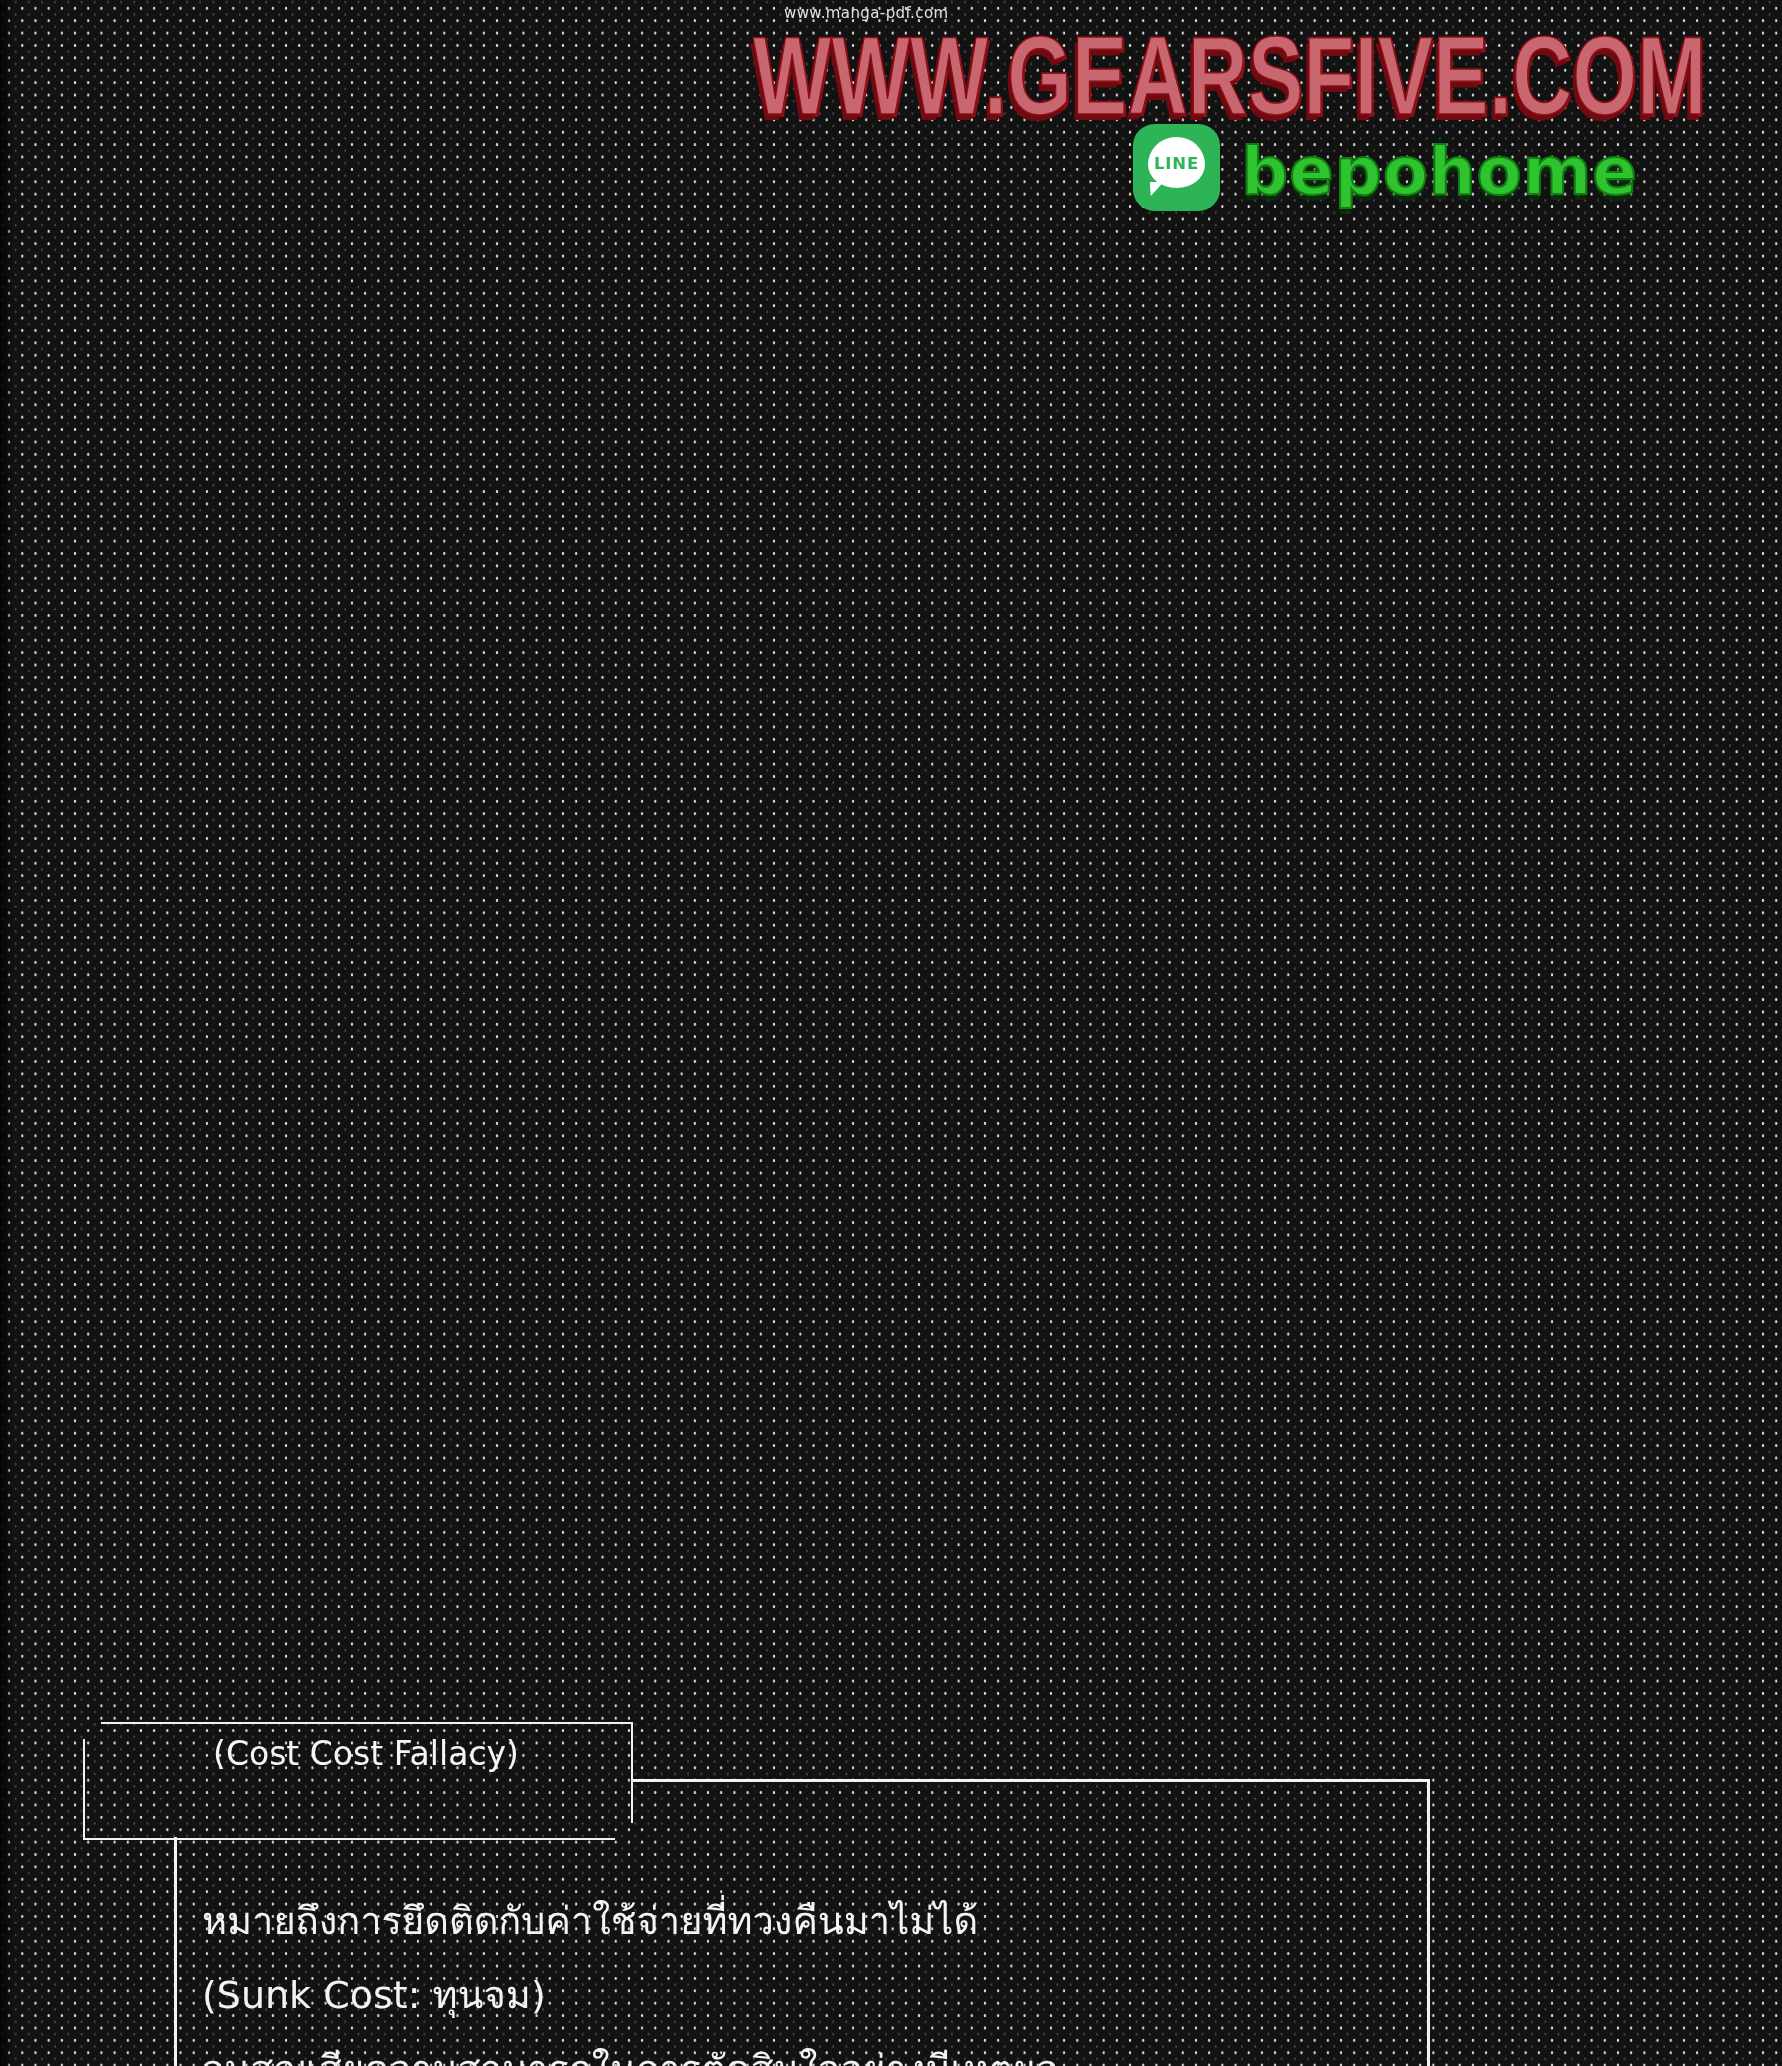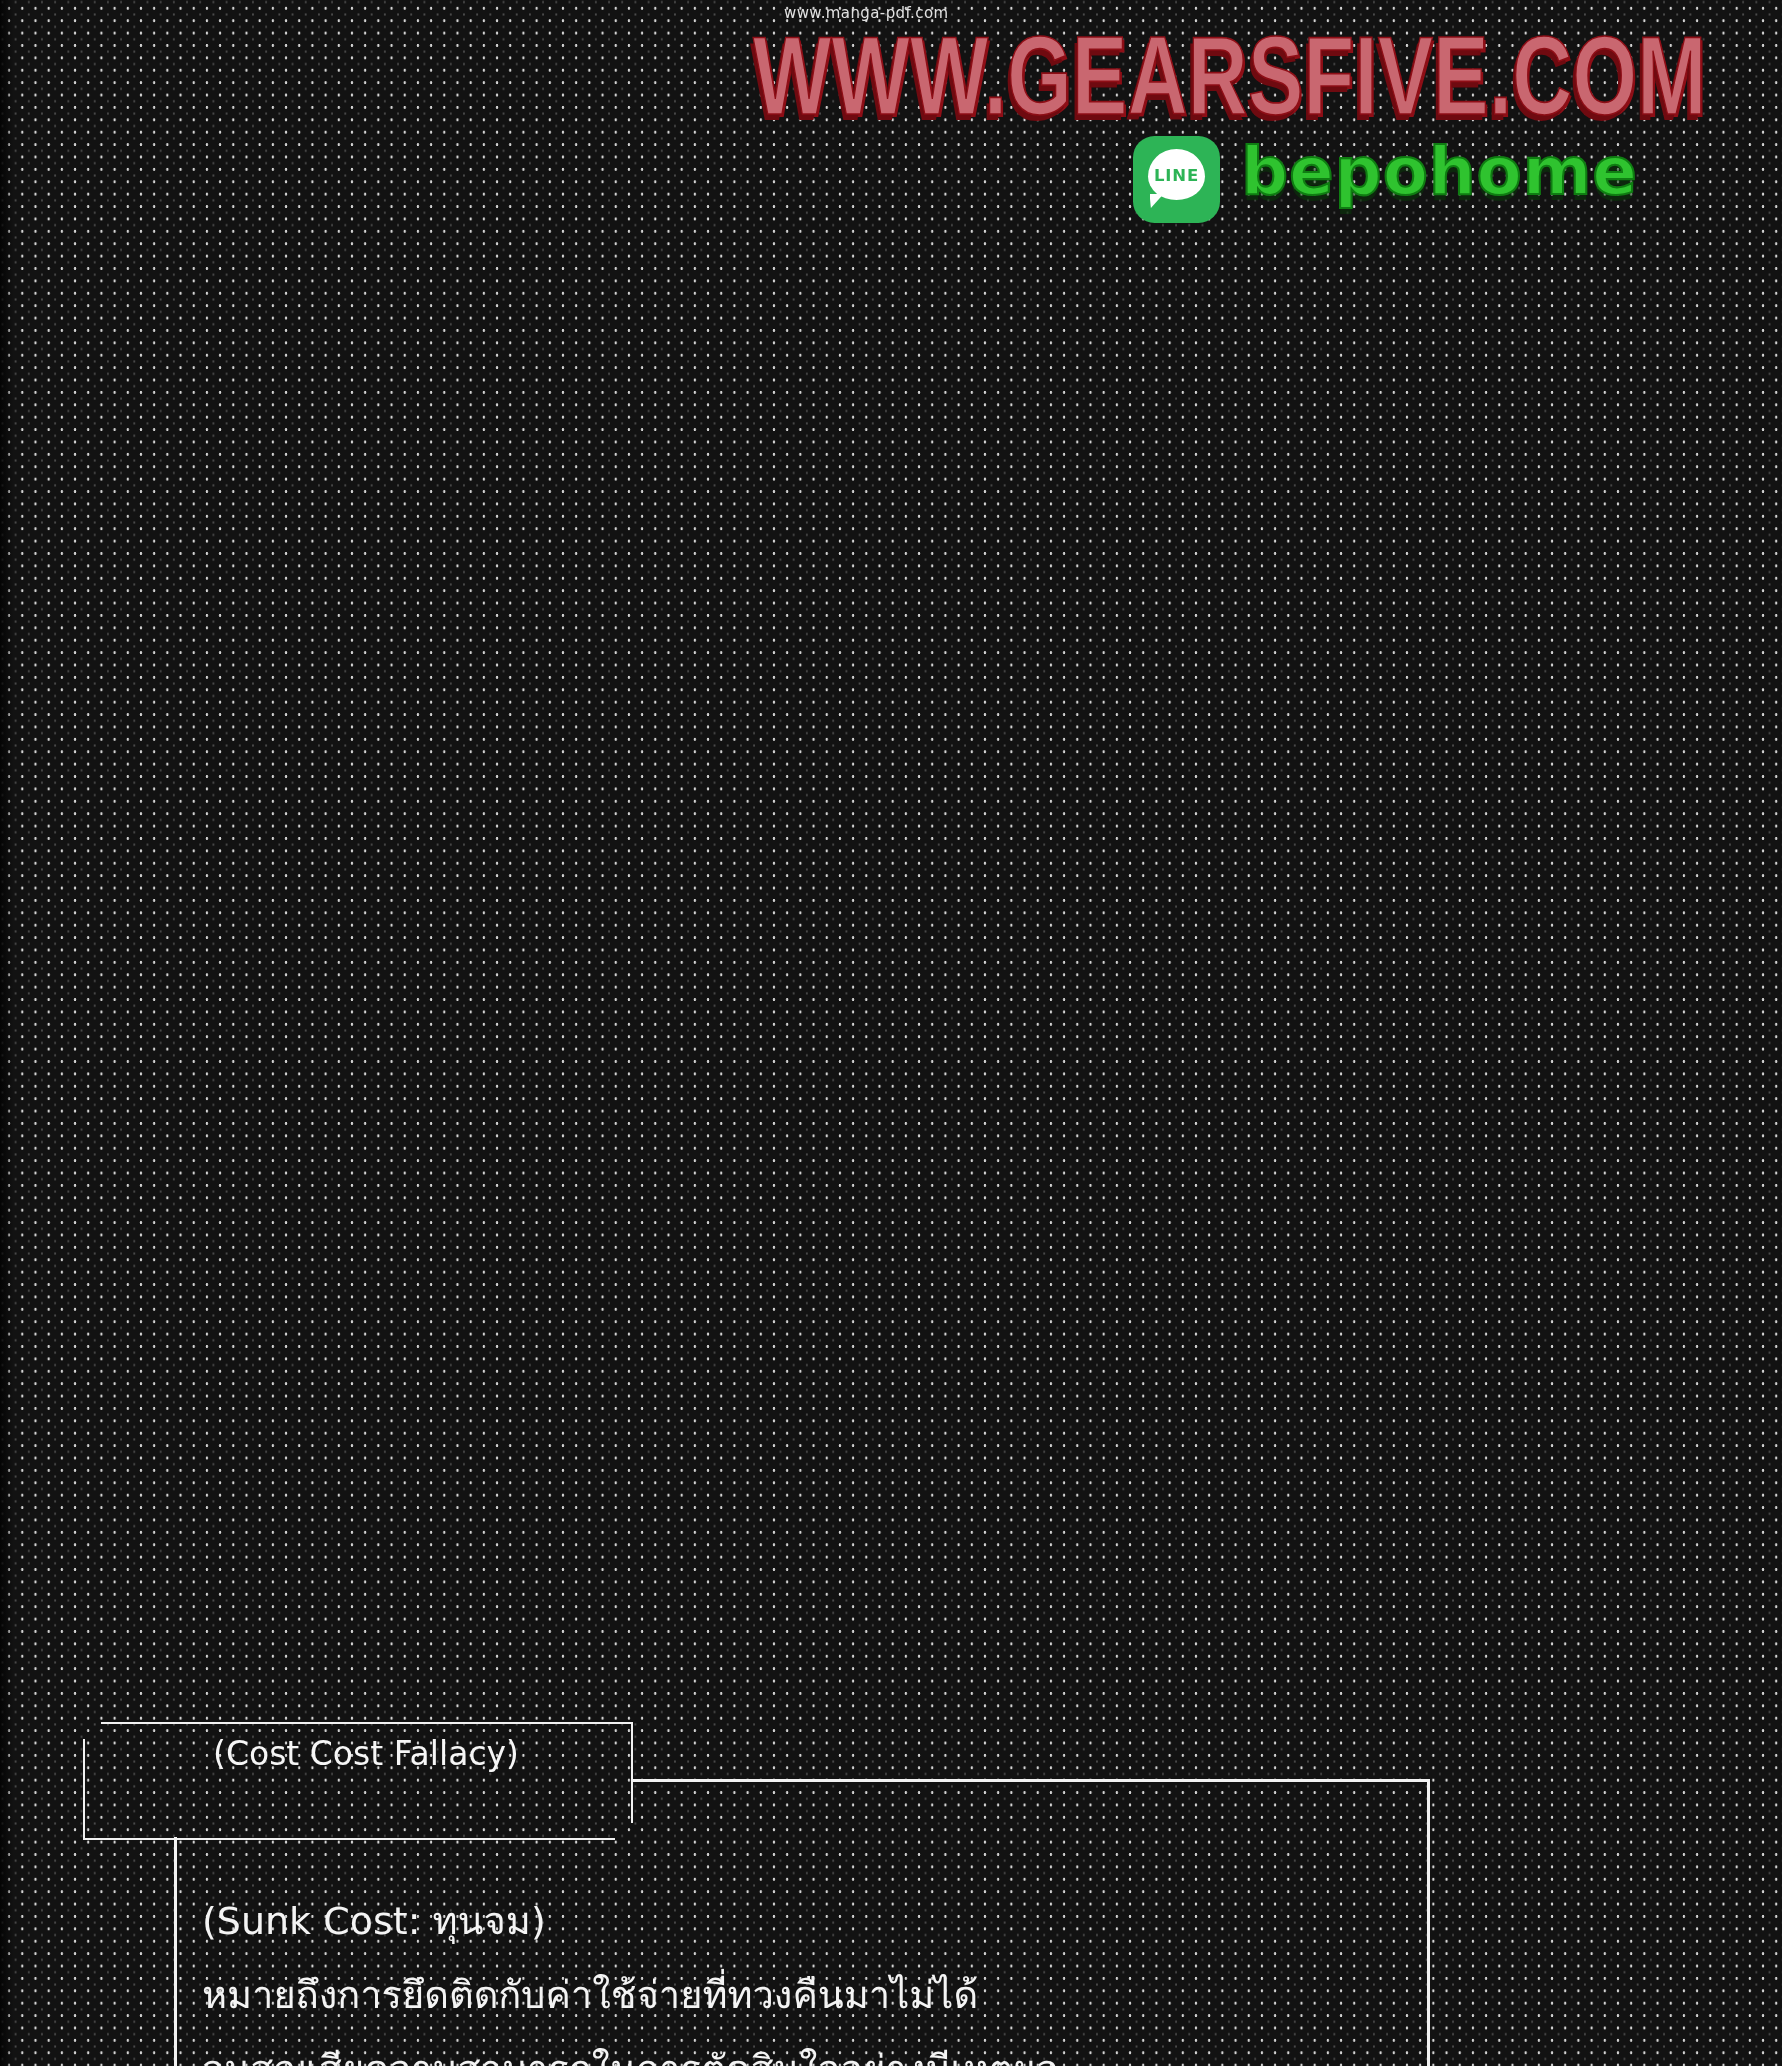--- a/index.html
+++ b/index.html
@@ -24,21 +24,21 @@
     display:inline-block;white-space:nowrap;
     font-family:"Liberation Sans","DejaVu Sans",sans-serif;
     font-weight:700;font-size:112px;line-height:1.05;
     transform:scaleX(0.74);transform-origin:left top;
     color:#c96770;
     -webkit-text-stroke:1.7px #8e0e16;
     text-shadow:-4.1px 5.8px 0 #6f0a10, 2.5px 3.3px 0 #8e0e16;
     letter-spacing:0.4px;
   }
   
-  .line-icon{left:1133px;top:136px;width:87px;height:87px;border-radius:21.5px;background:#2db456;}
+  .line-icon{left:1133px;top:124px;width:87px;height:87px;border-radius:21.5px;background:#2db456;}
   .line-bubble{position:absolute;left:15px;top:13.2px;width:57px;height:51px;background:#ffffff;border-radius:50% 50% 50% 50%/54% 54% 46% 46%;}
   .line-tail{position:absolute;left:16.5px;top:58px;width:14px;height:14px;background:#ffffff;clip-path:polygon(0 0,100% 0,10% 100%);}
   .line-word{position:absolute;left:0;top:16.5px;width:100%;text-align:center;font-size:16.5px;font-weight:700;color:#2db456;letter-spacing:0.8px;}
   .handle{left:1241px;top:136px;font-size:66px;font-weight:700;color:#2fc32f;
     -webkit-text-stroke:2.1px #0f7d12;letter-spacing:0.8px;line-height:1.1;
     text-shadow:0 5.8px 0 rgba(8,60,8,0.5);}
   
   .wline{background:#f2f2f2;}
   .frame-front{border-top:2.9px solid #f2f2f2;border-right:2.9px solid #f2f2f2;}
   .frame-back{border-left:2.9px solid #f2f2f2;border-bottom:2.9px solid #f2f2f2;}
@@ -81,22 +81,22 @@
     <div class="abs frame-back f1-back"></div>
     <div class="abs frame-front f1-front"></div>
     <div class="abs title-block t1">
       <div class="title-en">(Cost Cost Fallacy)</div>
     </div>
     <div class="abs wline b1-top"></div>
     <div class="abs wline b1-right"></div>
 
     <div class="abs wline b1-left"></div>
     <div class="abs body-block bd1">
+      <div>หมายถึงการยึดติดกับค่าใช้จ่ายที่ทวงคืนมาไม่ได้</div>
       <div>(Sunk Cost: ทุนจม)</div>
-      <div>หมายถึงการยึดติดกับค่าใช้จ่ายที่ทวงคืนมาไม่ได้</div>
       <div>จนสูญเสียความสามารถในการตัดสินใจอย่างมีเหตุผล</div>
     </div>
   </div>
 
   <div>
     
     
     
     
     

